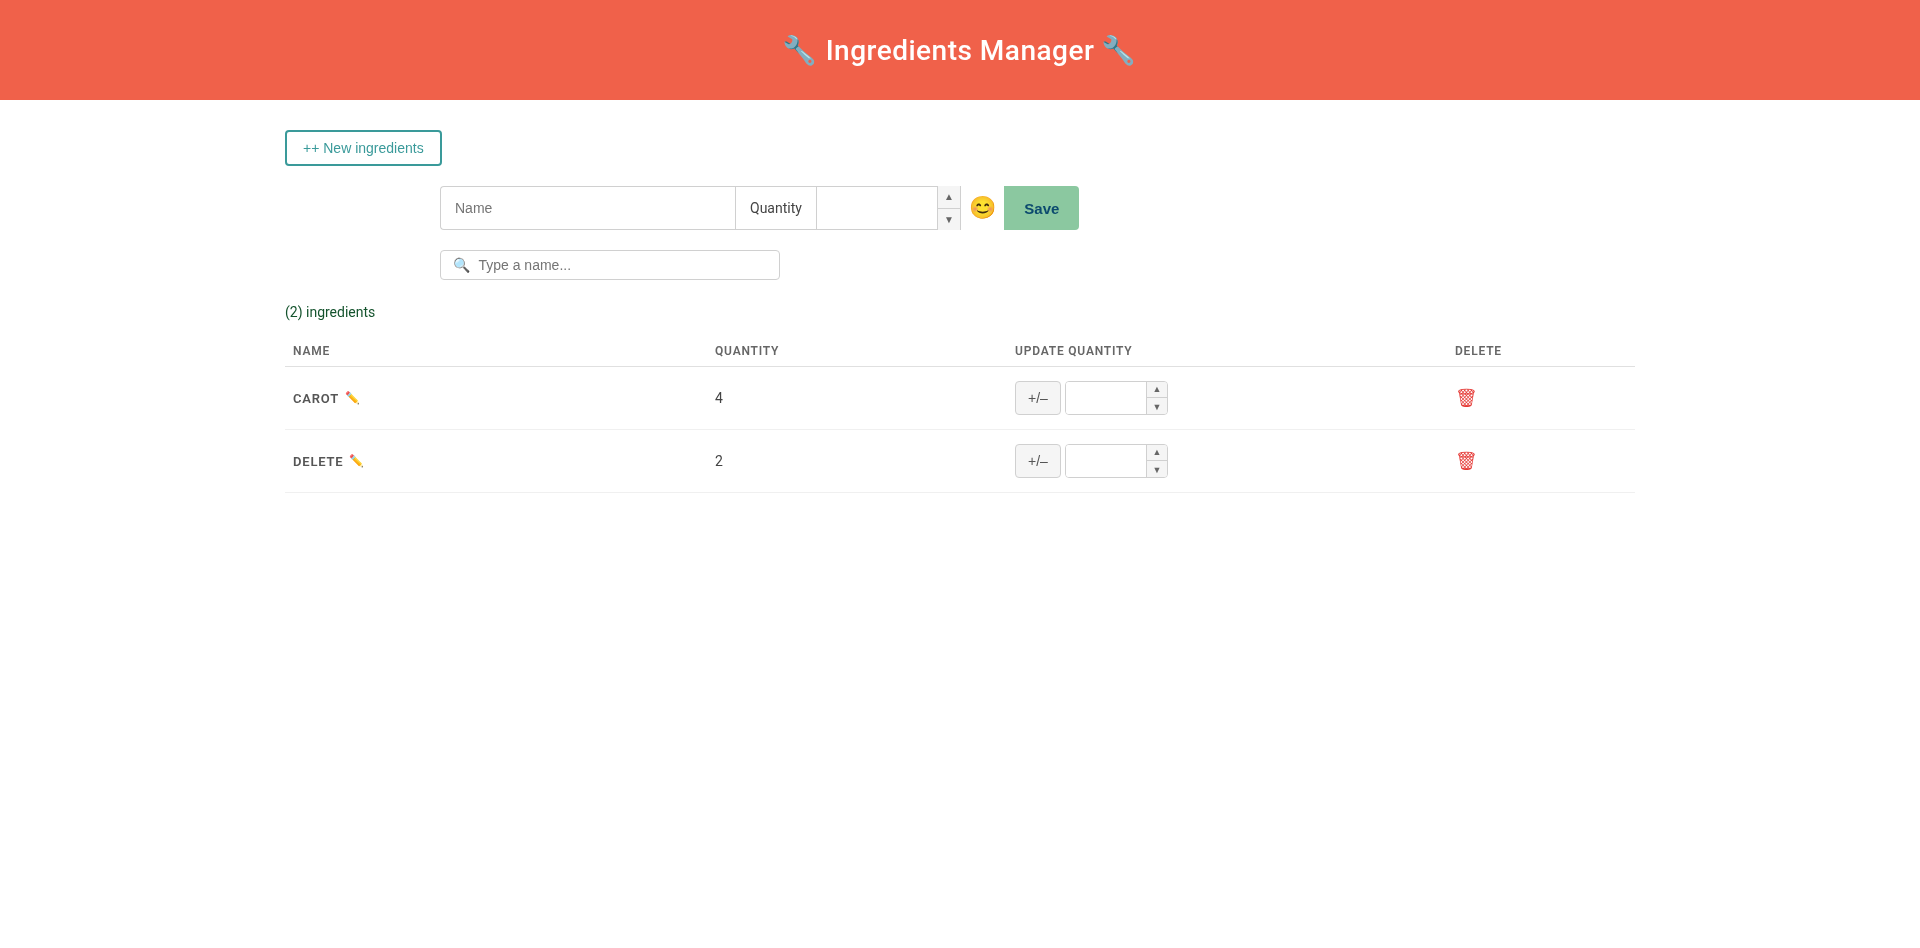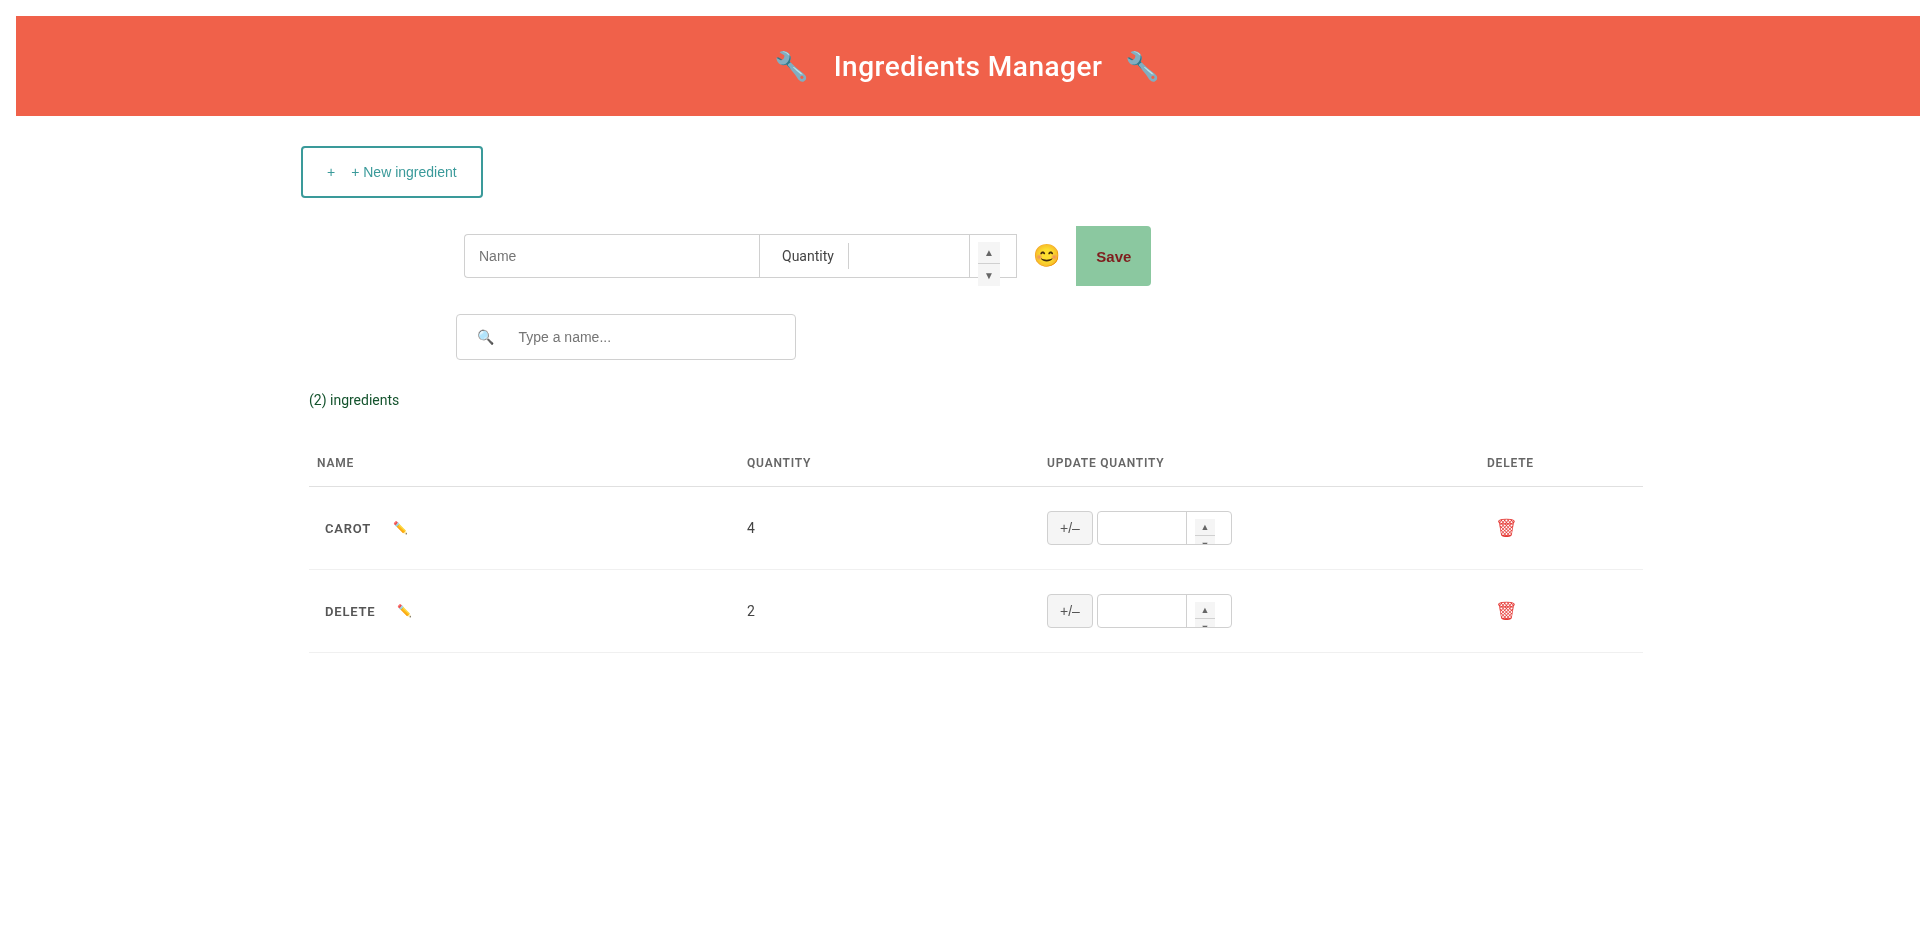--- a/index.html
+++ b/index.html
@@ -1,18 +1,18 @@
 <!DOCTYPE html>
 <html><head>
   <meta charset="utf-8">
   <style>
     * {
       box-sizing: border-box;
       margin: 0;
-      padding: 8px;
+      padding: 0;
     }
 
     body {
       font-family: -apple-system, BlinkMacSystemFont, 'Segoe UI', Roboto, sans-serif;
       background: #ffffff;
       width: 1920px;
       min-height: 948px;
     }
 
     .header {
@@ -132,25 +132,25 @@
       font-size: 22px;
       padding: 0 8px;
       height: 44px;
       display: flex;
       align-items: center;
     }
 
     .save-btn {
       background: #8bc8a0;
       border: none;
-      color: #7f1d1d;
+      color: #0c4a6e;
       font-size: 15px;
       font-weight: 600;
       padding: 0 20px;
-      height: 60px;
+      height: 44px;
       cursor: pointer;
       border-radius: 0 4px 4px 0;
     }
 
     .search-bar {
       display: flex;
       align-items: center;
       border: 1px solid #d0d0d0;
       border-radius: 4px;
       padding: 6px 12px;
@@ -308,21 +308,21 @@
     <span>🔧</span>
     <span>Ingredients Manager</span>
     <span>🔧</span>
   </span>
 </div>
 
 <div class="main-content">
 
   <button class="new-ingredient-btn">
     <span>+</span>
-    <span style="margin-left:-6px">+ New ingredient</span>
+    <span style="margin-left:-6px">+ New ingredients</span>
   </button>
 
   <div class="add-form">
     <input class="name-input" type="text" placeholder="Name" style="">
     <div class="quantity-wrapper">
       <span class="quantity-label">Quantity</span>
       <input class="quantity-input-field" type="number" style="">
       <div class="quantity-spinners">
         <button class="spinner-btn">▲</button>
         <button class="spinner-btn">▼</button>

